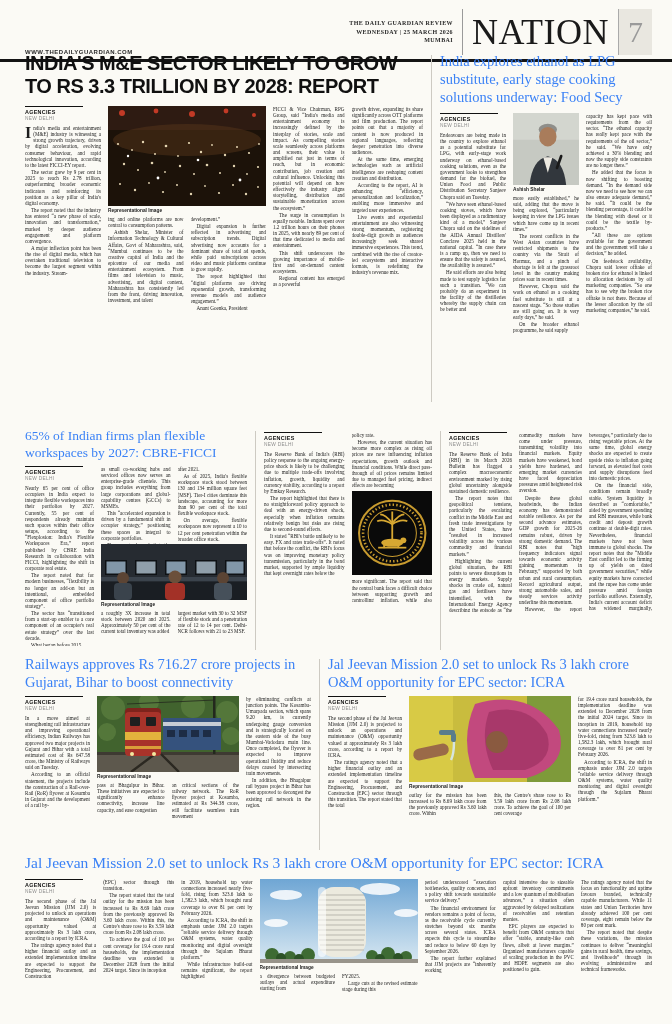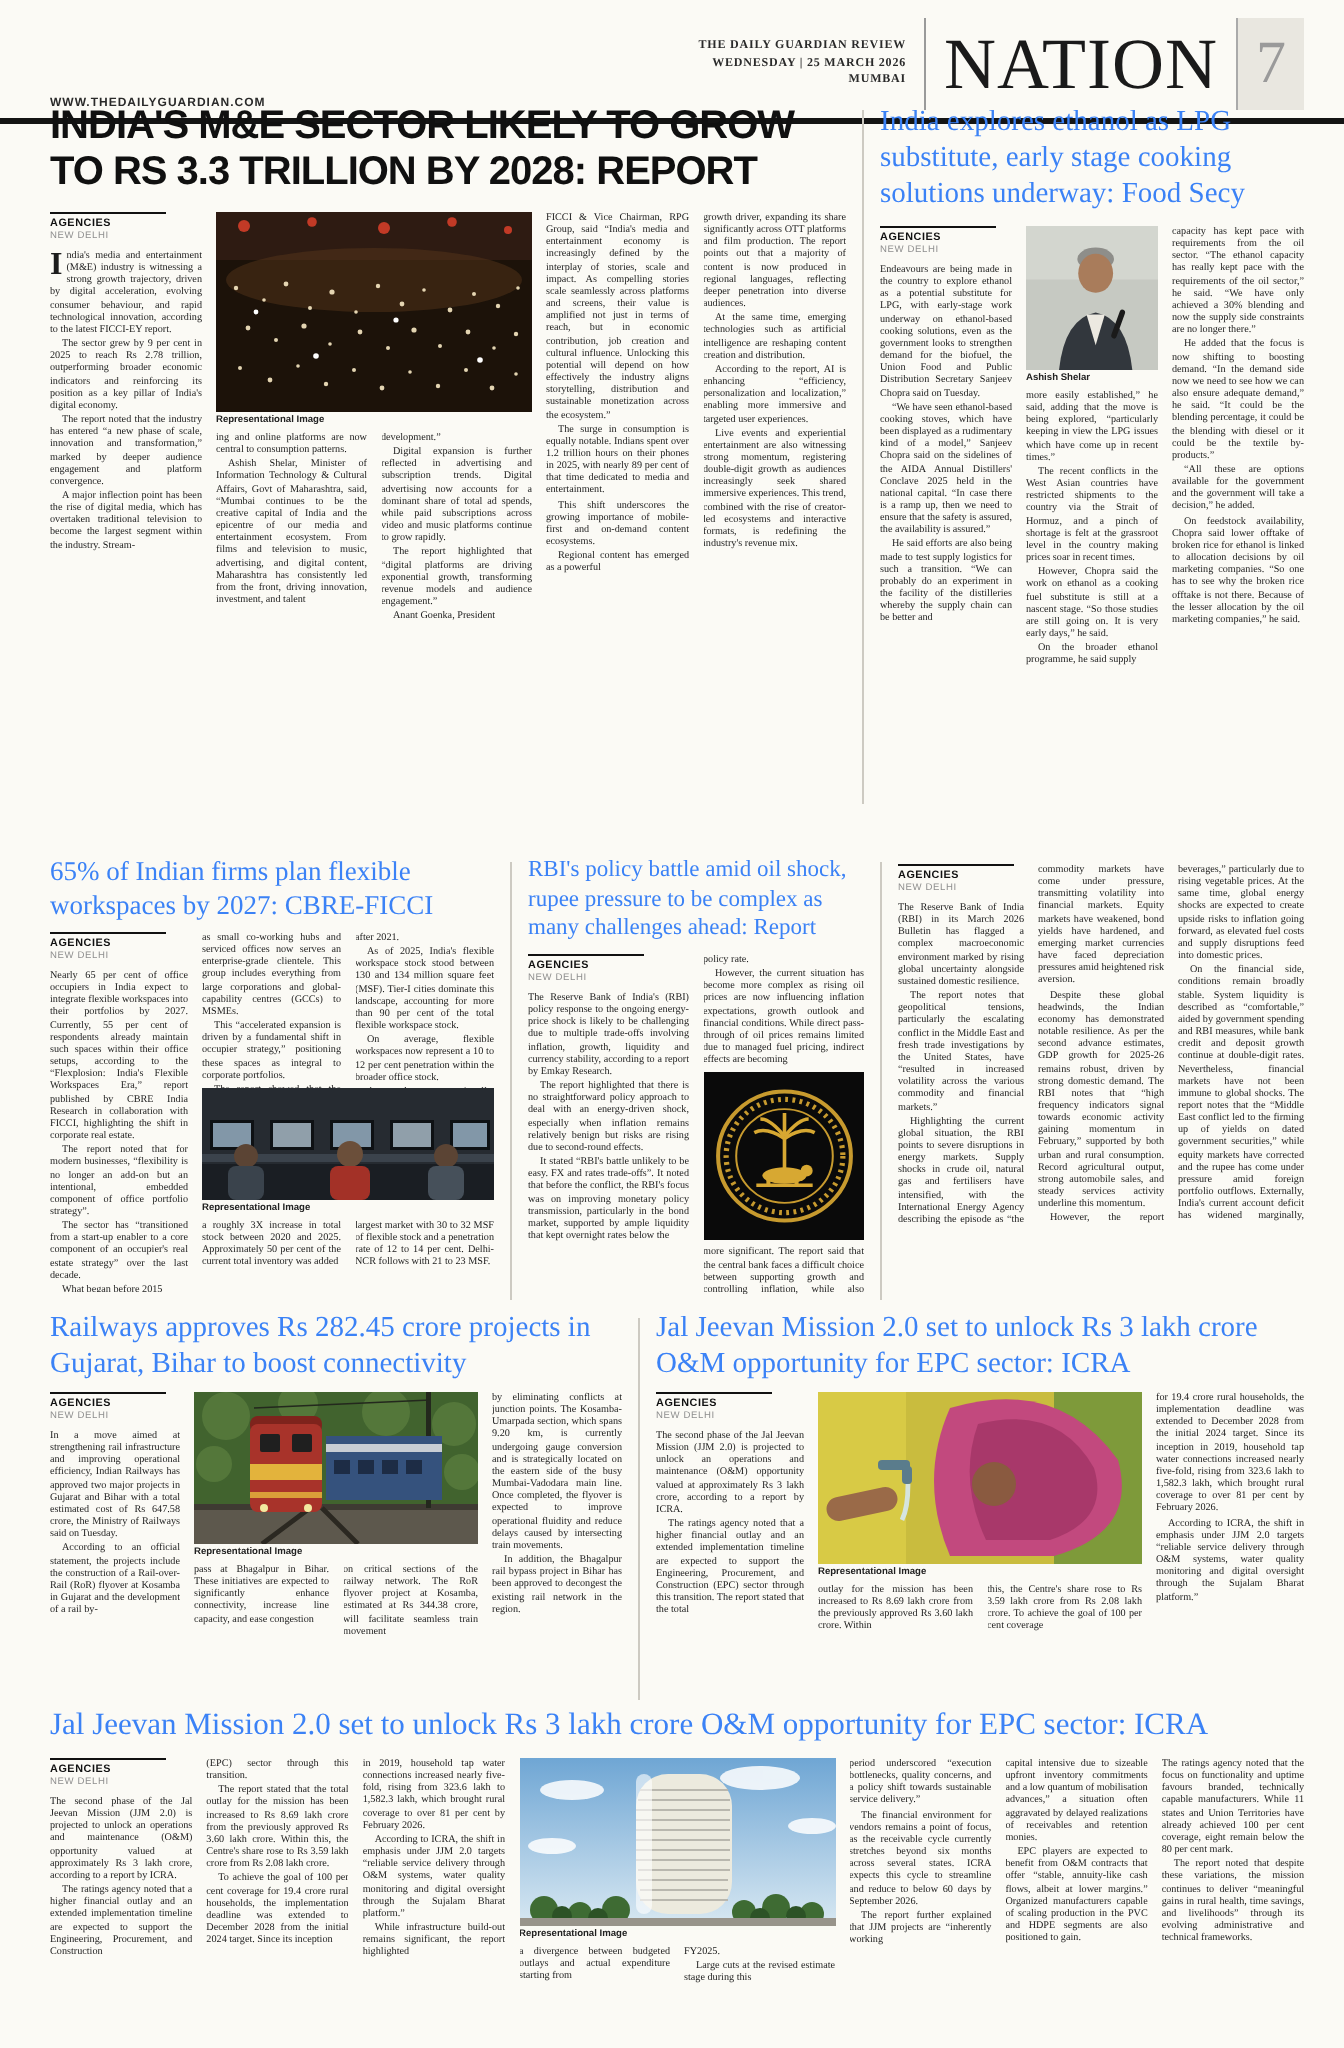--- a/index.html
+++ b/index.html
@@ -343,21 +343,20 @@
                 </div>
             </div>
           </div>
         </div>
       </div>
     </article>
 
     <div class="vrule"></div>
 
     <article class="art-rbipol">
-      <h2 class="hl-serif hl-rbipol">RBI's policy battle amid oil shock, rupee pressure to be complex as many challenges ahead: Report</h2>
       <div class="cols pol-cols">
         <div class="col">
           <div class="byline">
             <div class="agency">AGENCIES</div>
             <div class="place">NEW DELHI</div>
           </div>
           <div class="copy">
               <p>The Reserve Bank of India's (RBI) policy response to the ongoing energy-price shock is likely to be challenging due to multiple trade-offs involving inflation, growth, liquidity and currency stability, according to a report by Emkay Research.</p>
               <p>The report highlighted that there is no straightforward policy approach to deal with an energy-driven shock, especially when inflation remains relatively benign but risks are rising due to second-round effects.</p>
               <p>It stated “RBI's battle unlikely to be easy. FX and rates trade-offs”. It noted that before the conflict, the RBI's focus was on improving monetary policy transmission, particularly in the bond market, supported by ample liquidity that kept overnight rates below the</p>
@@ -424,21 +423,21 @@
               <p>On the financial side, conditions remain broadly stable. System liquidity is described as “comfortable,” aided by government spending and RBI measures, while bank credit and deposit growth continue at double-digit rates. Nevertheless, financial markets have not been immune to global shocks. The report notes that the “Middle East conflict led to the firming up of yields on dated government securities,” while equity markets have corrected and the rupee has come under pressure amid foreign portfolio outflows. Externally, India's current account deficit has widened marginally, largely due to a higher merchandise trade deficit.</p>
             </div>
         </div>
       </div>
     </article>
   </div>
 
   <div class="band" id="band3">
 
     <article class="art-rail">
-      <h2 class="hl-serif hl-b3">Railways approves Rs 282.45 crore projects in Gujarat, Bihar to boost connectivity</h2>
+      <h2 class="hl-serif hl-b3">Railways approves Rs 716.27 crore projects in Gujarat, Bihar to boost connectivity</h2>
       <div class="cols rail-cols">
         <div class="col">
           <div class="byline">
             <div class="agency">AGENCIES</div>
             <div class="place">NEW DELHI</div>
           </div>
           <div class="copy">
               <p>In a move aimed at strengthening rail infrastructure and improving operational efficiency, Indian Railways has approved two major projects in Gujarat and Bihar with a total estimated cost of Rs 647.58 crore, the Ministry of Railways said on Tuesday.</p>
               <p>According to an official statement, the projects include the construction of a Rail-over-Rail (RoR) flyover at Kosamba in Gujarat and the development of a rail by-</p>
             </div>

